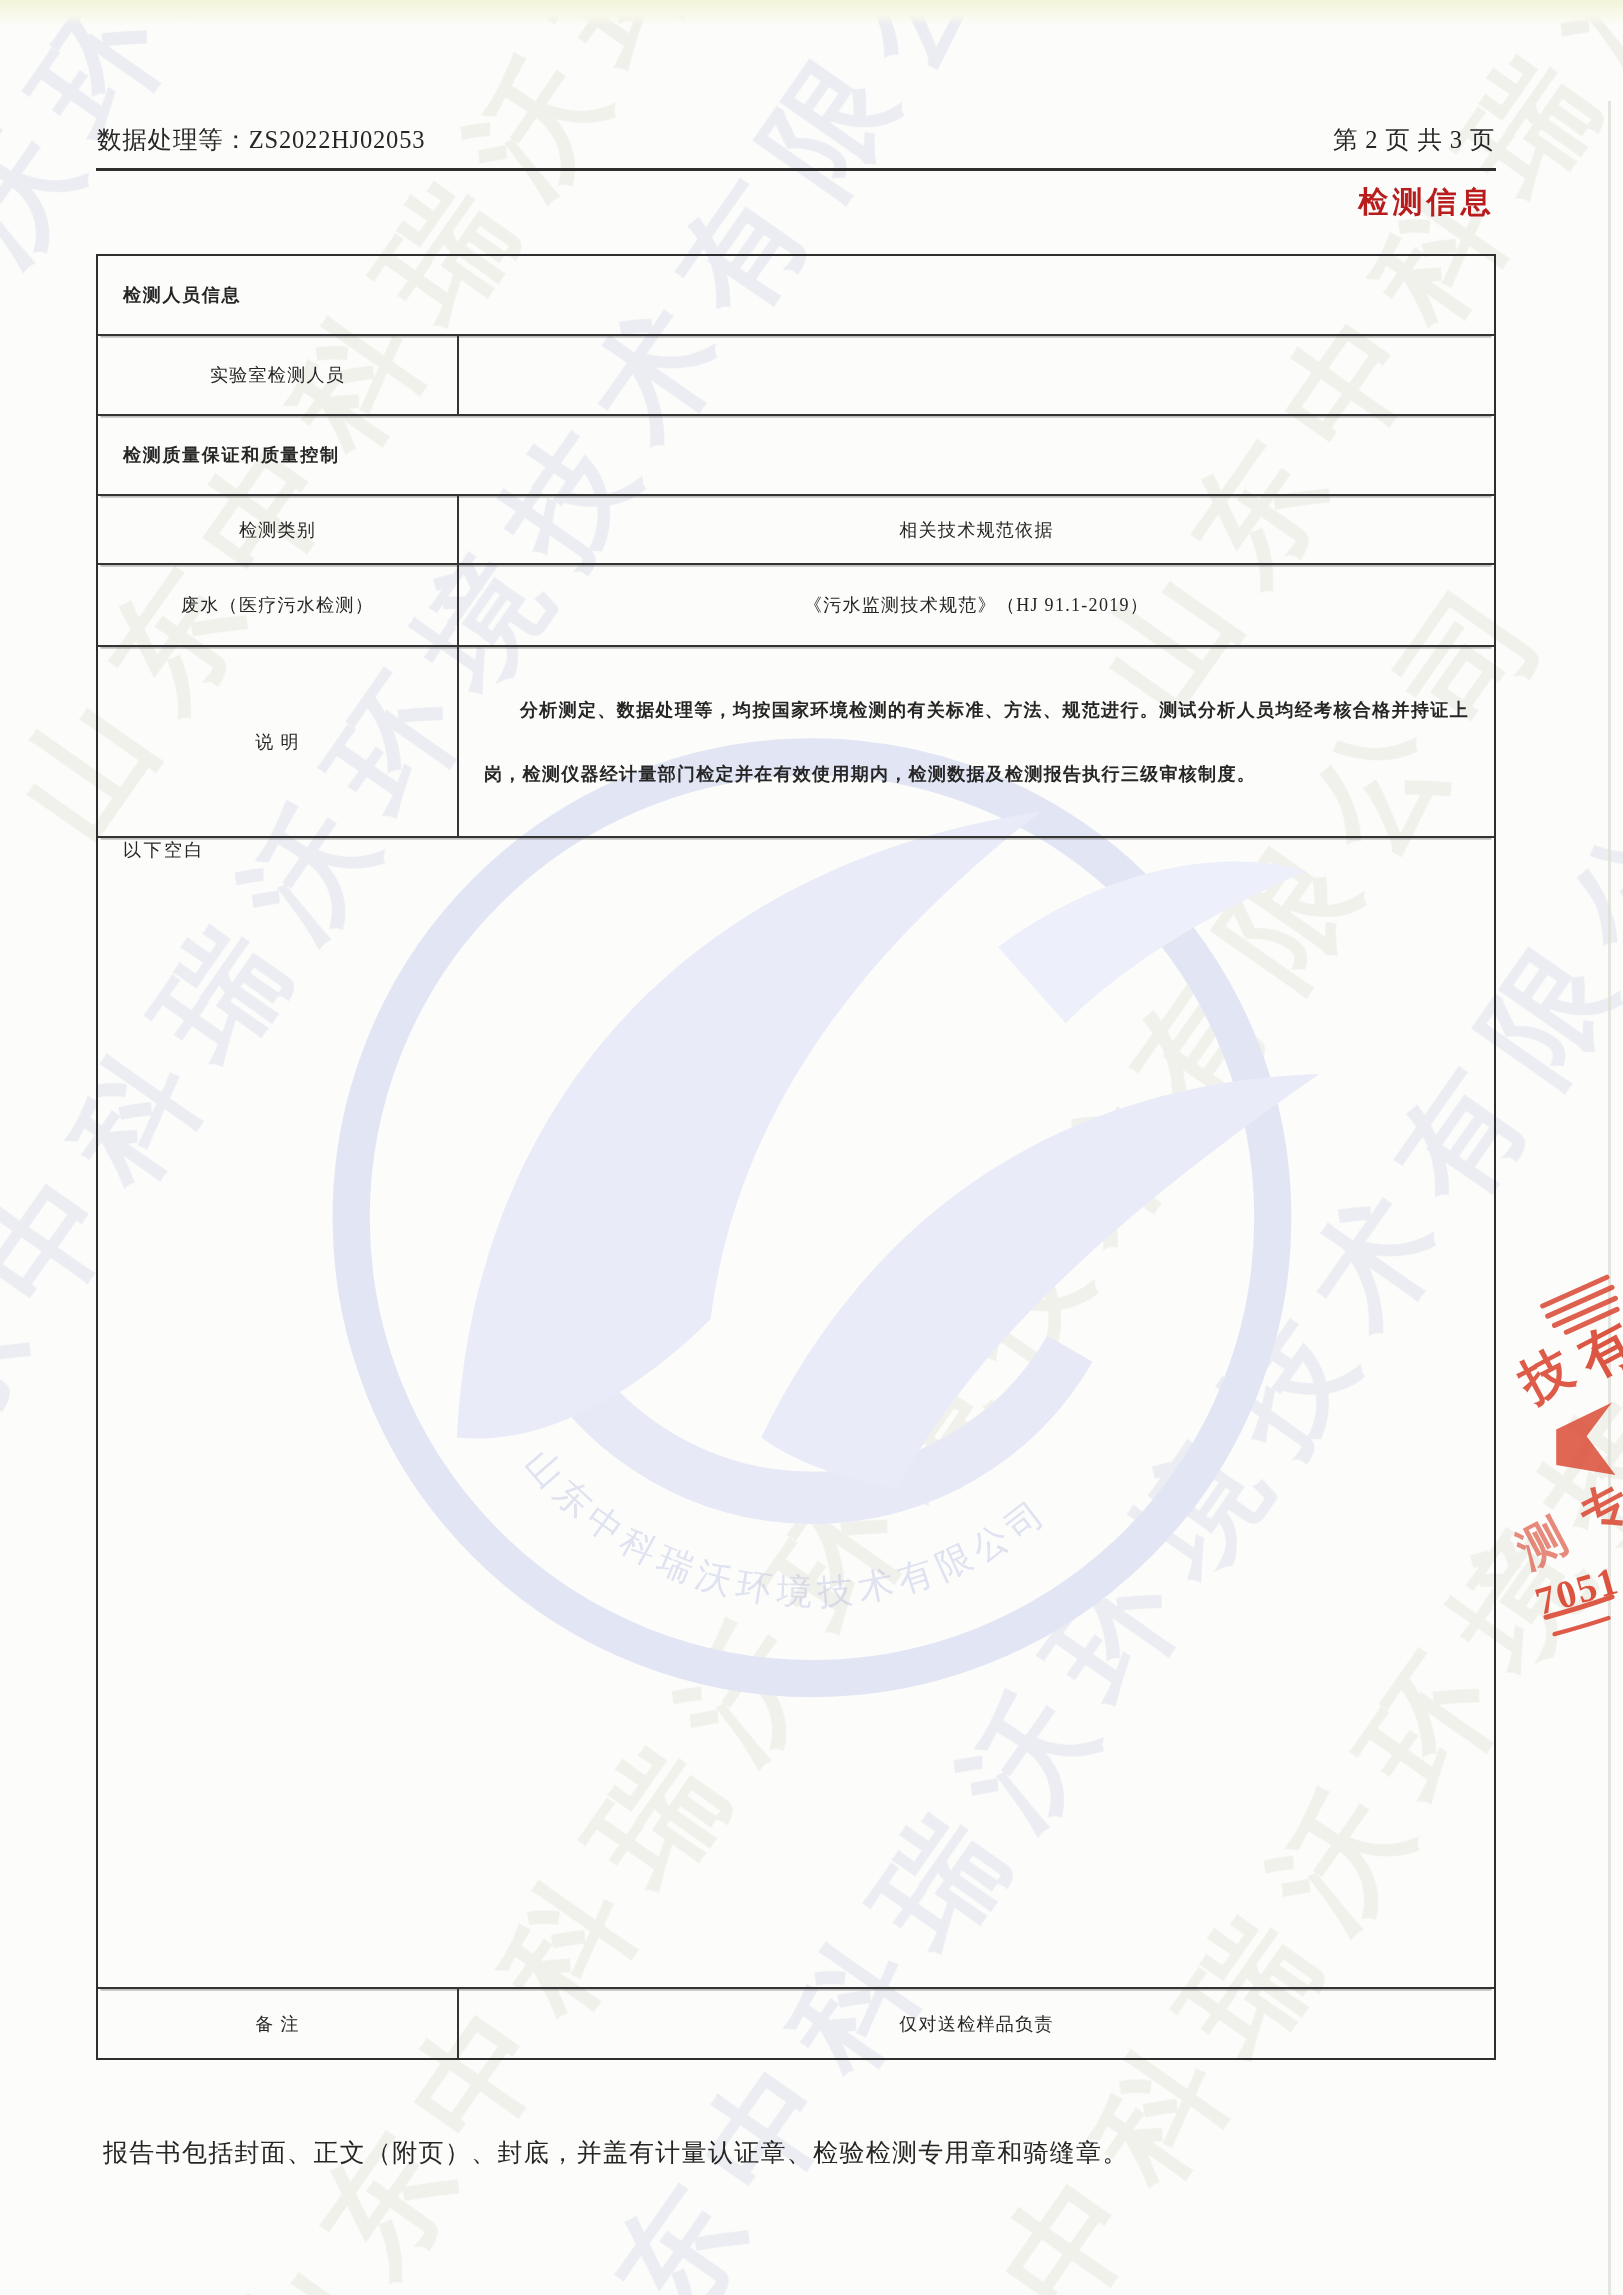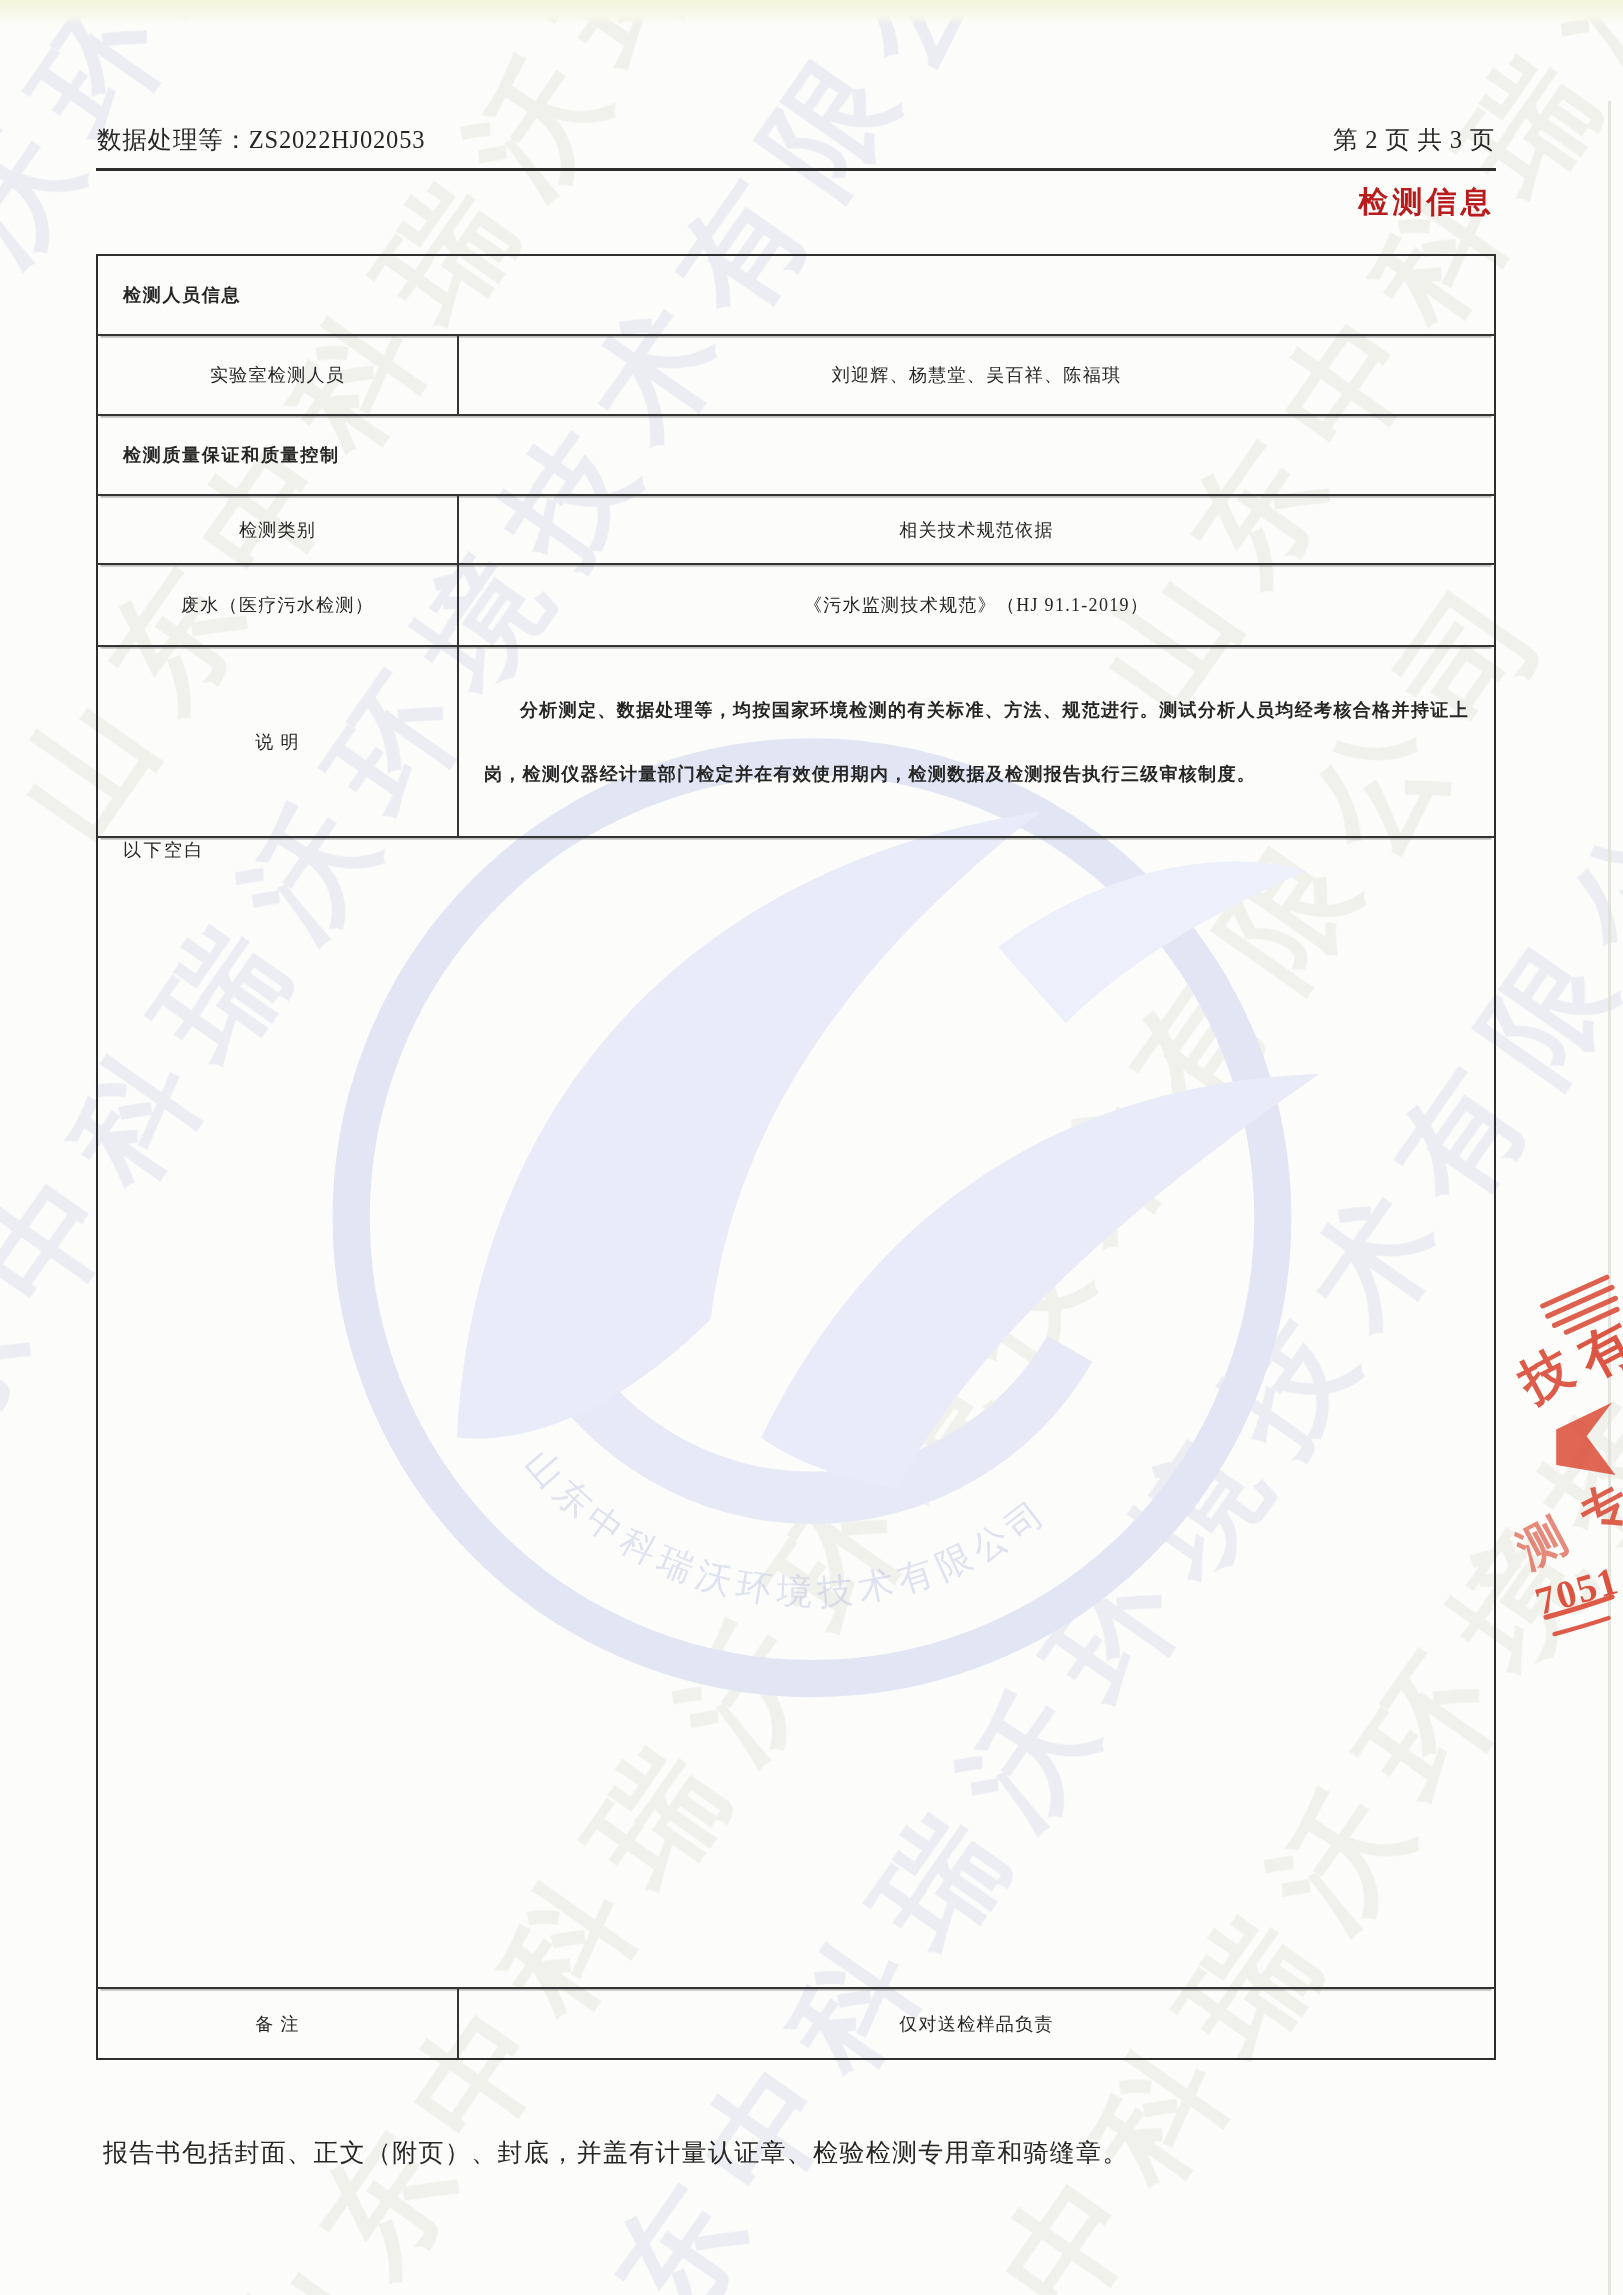--- a/index.html
+++ b/index.html
@@ -105,21 +105,20 @@
 <h1 class="page-title">检测信息</h1>
 
 <div class="tbl">
 
   <div class="row h95 sec">
     <div class="cell full">检测人员信息</div>
   </div>
 
   <div class="row h95">
     <div class="cell label">实验室检测人员</div>
-    <div class="cell value">刘迎辉、杨慧堂、吴百祥、陈福琪</div>
   </div>
 
   <div class="row h95 sec">
     <div class="cell full">检测质量保证和质量控制</div>
   </div>
 
   <div class="row h90">
     <div class="cell label">检测类别</div>
     <div class="cell value">相关技术规范依据</div>
   </div>

